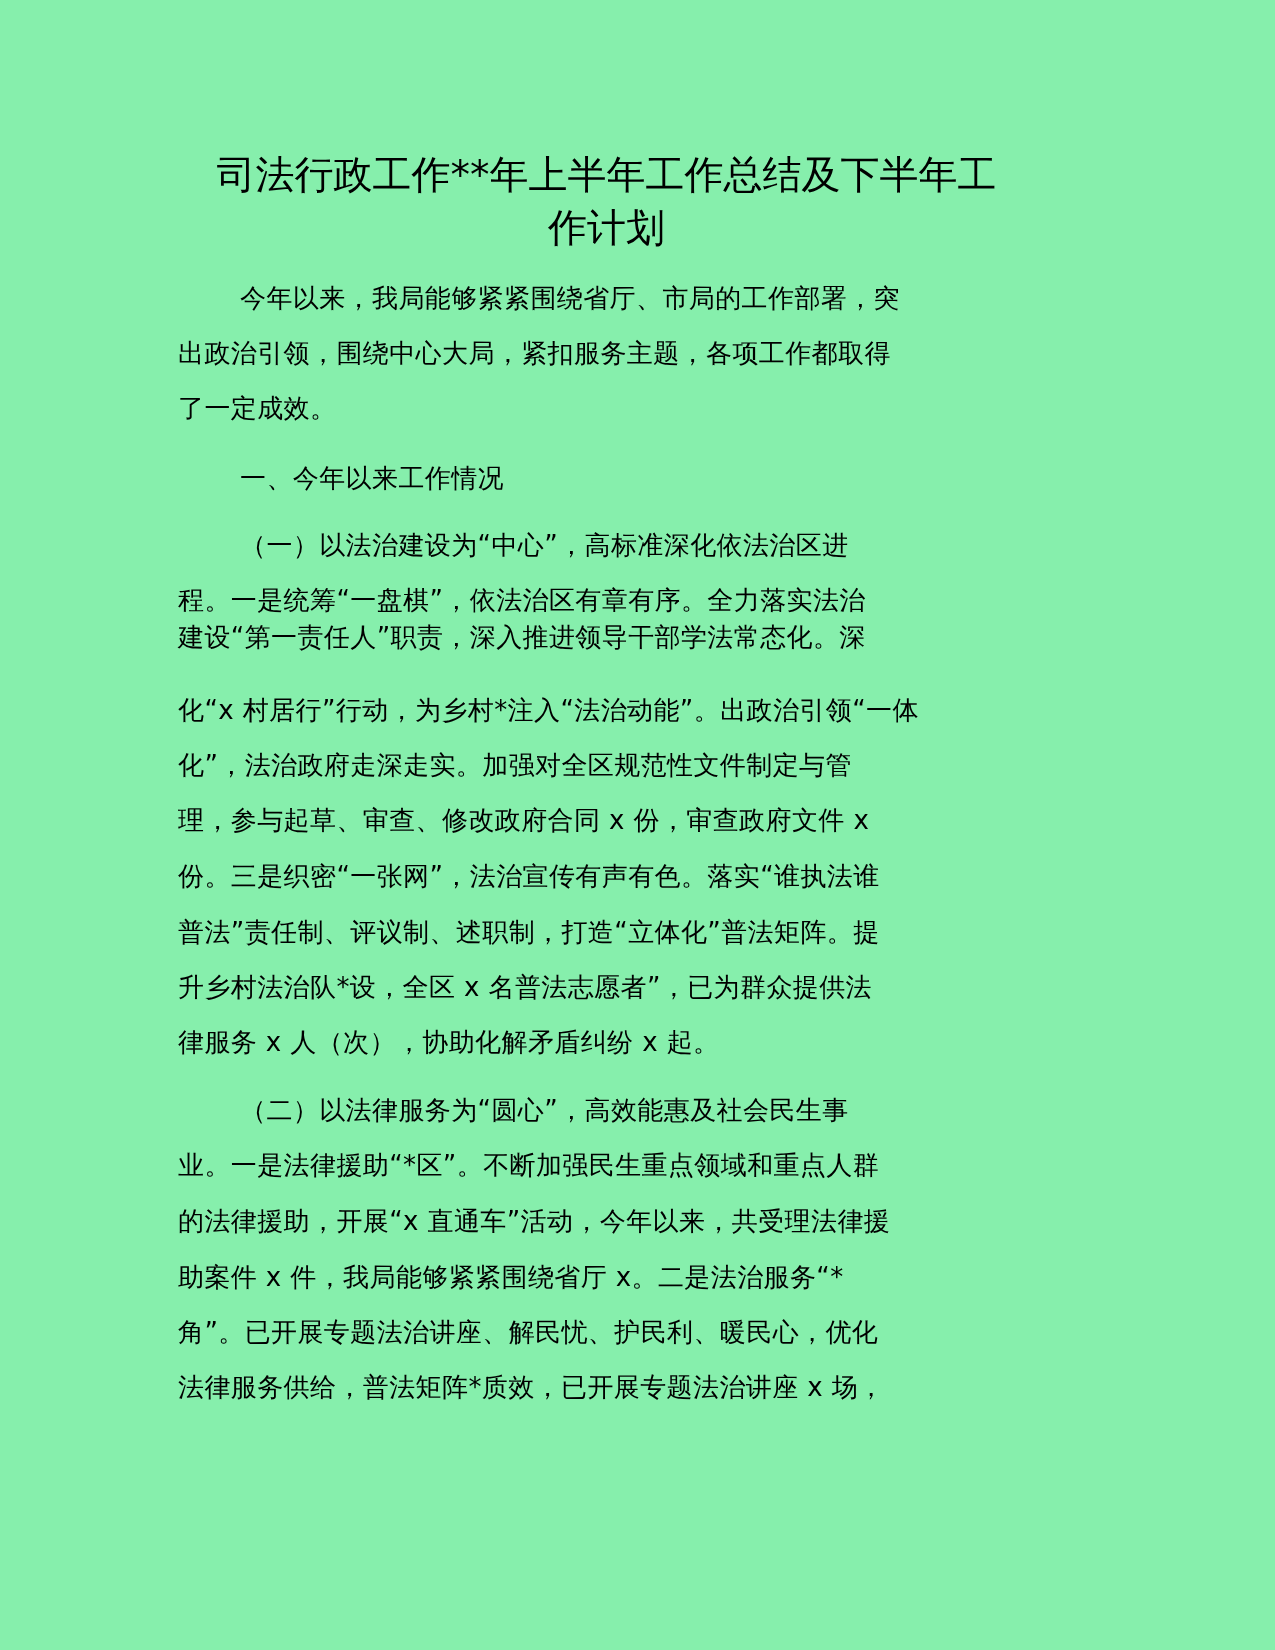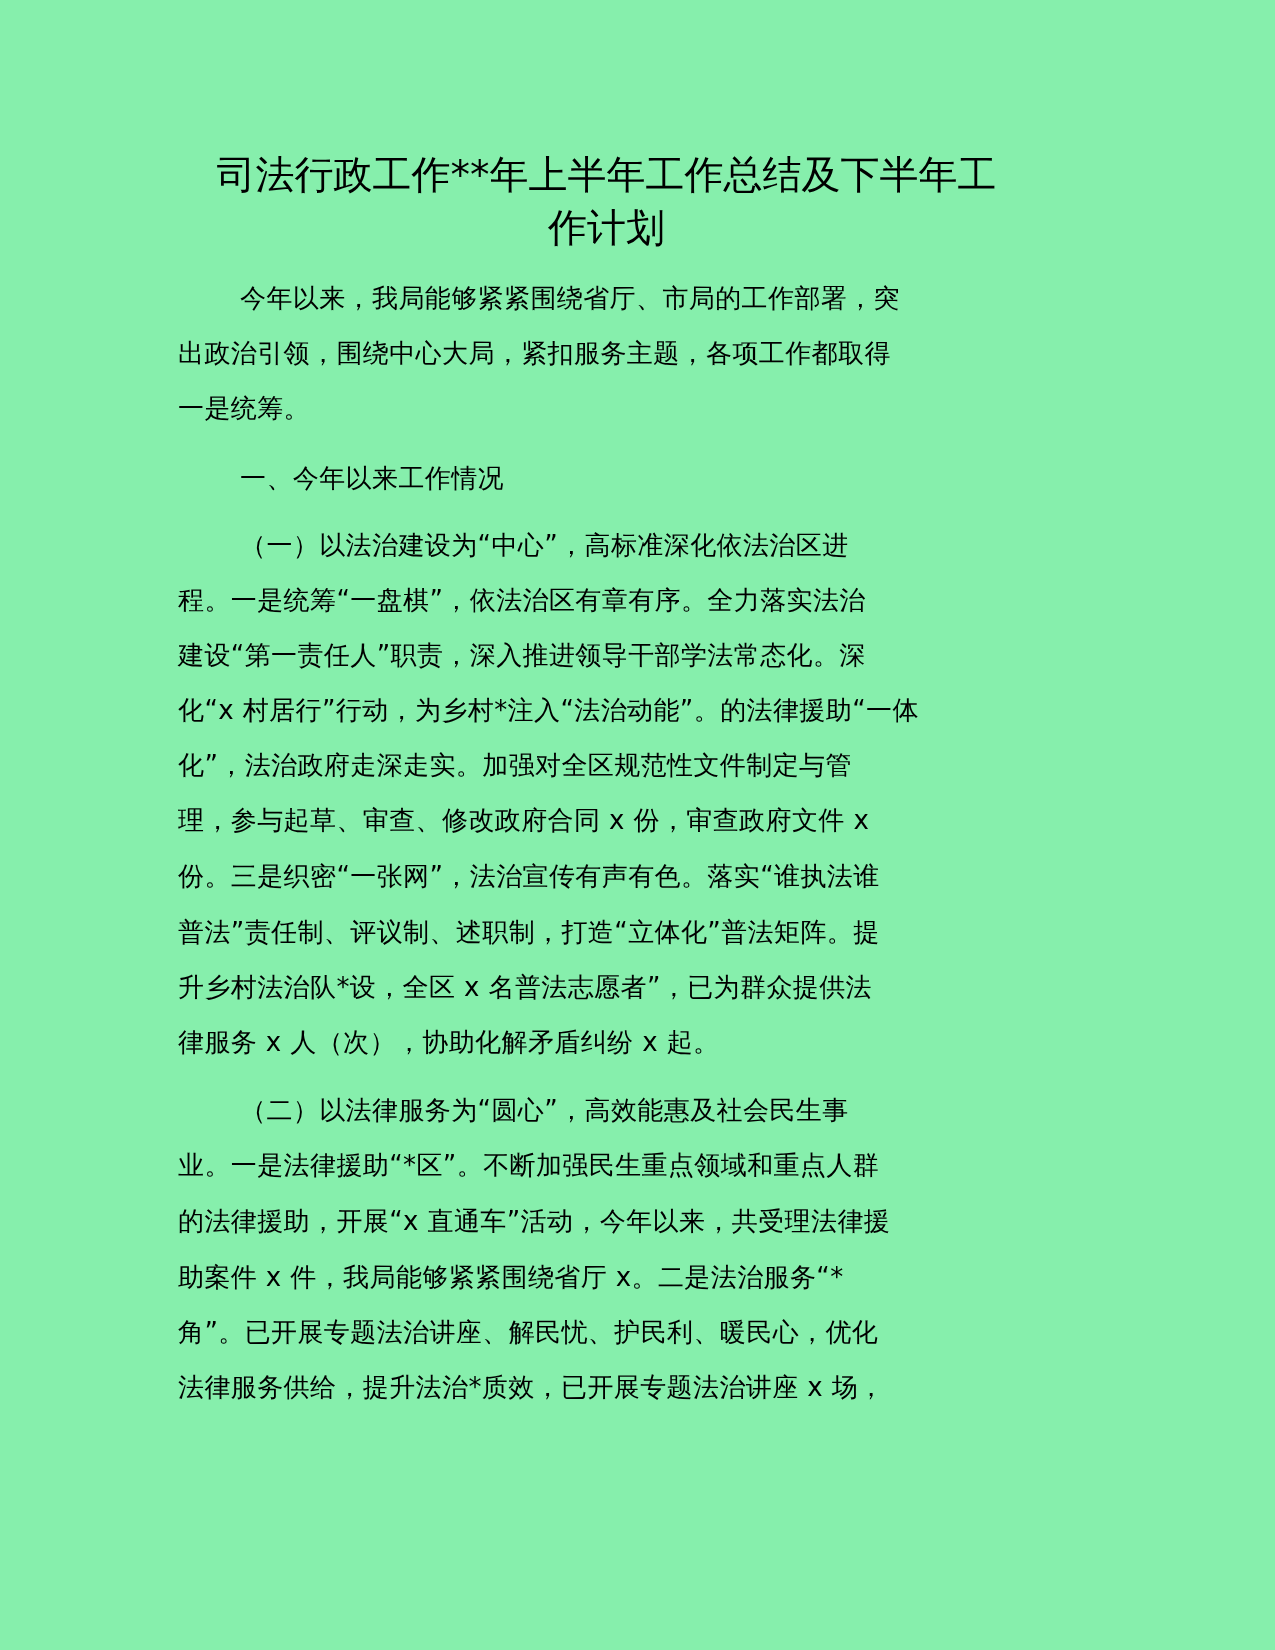--- a/index.html
+++ b/index.html
@@ -13,34 +13,34 @@
 <body>
 
 <div class="page">
   <div class="title">
     <div>司法行政工作**年上半年工作总结及下半年工</div>
     <div>作计划</div>
   </div>
 
   <div class="line indent" style="top:278px">今年以来，我局能够紧紧围绕省厅、市局的工作部署，突</div>
   <div class="line" style="top:333px">出政治引领，围绕中心大局，紧扣服务主题，各项工作都取得</div>
-  <div class="line" style="top:388px">一是统筹。</div>
+  <div class="line" style="top:388px">了一定成效。</div>
 
   <div class="line indent" style="top:458px">一、今年以来工作情况</div>
 
   <div class="line indent" style="top:525px">（一）以法治建设为“中心”，高标准深化依法治区进</div>
   <div class="line" style="top:580px">程。一是统筹“一盘棋”，依法治区有章有序。全力落实法治</div>
-  <div class="line" style="top:635px">建设“第一责任人”职责，深入推进领导干部学法常态化。深</div>
-  <div class="line" style="top:690px">化“x 村居行”行动，为乡村*注入“法治动能”。的法律援助“一体</div>
+  <div class="line" style="top:617px">建设“第一责任人”职责，深入推进领导干部学法常态化。深</div>
+  <div class="line" style="top:690px">化“x 村居行”行动，为乡村*注入“法治动能”。出政治引领“一体</div>
   <div class="line" style="top:800px">理，参与起草、审查、修改政府合同 x 份，审查政府文件 x</div>
   <div class="line" style="top:745px">化”，法治政府走深走实。加强对全区规范性文件制定与管</div>
   <div class="line" style="top:856px">份。三是织密“一张网”，法治宣传有声有色。落实“谁执法谁</div>
   <div class="line" style="top:912px">普法”责任制、评议制、述职制，打造“立体化”普法矩阵。提</div>
   <div class="line" style="top:1022px">律服务 x 人（次），协助化解矛盾纠纷 x 起。</div>
   <div class="line" style="top:967px">升乡村法治队*设，全区 x 名普法志愿者”，已为群众提供法</div>
 
   <div class="line" style="top:1145px">业。一是法律援助“*区”。不断加强民生重点领域和重点人群</div>
   <div class="line indent" style="top:1090px">（二）以法律服务为“圆心”，高效能惠及社会民生事</div>
   <div class="line" style="top:1201px">的法律援助，开展“x 直通车”活动，今年以来，共受理法律援</div>
   <div class="line" style="top:1257px">助案件 x 件，我局能够紧紧围绕省厅 x。二是法治服务“*</div>
   <div class="line" style="top:1312px">角”。已开展专题法治讲座、解民忧、护民利、暖民心，优化</div>
-  <div class="line" style="top:1367px">法律服务供给，提升法治*质效，已开展专题法治讲座 x 场，</div>
+  <div class="line" style="top:1367px">法律服务供给，普法矩阵*质效，已开展专题法治讲座 x 场，</div>
 </div>
 
 </body></html>

